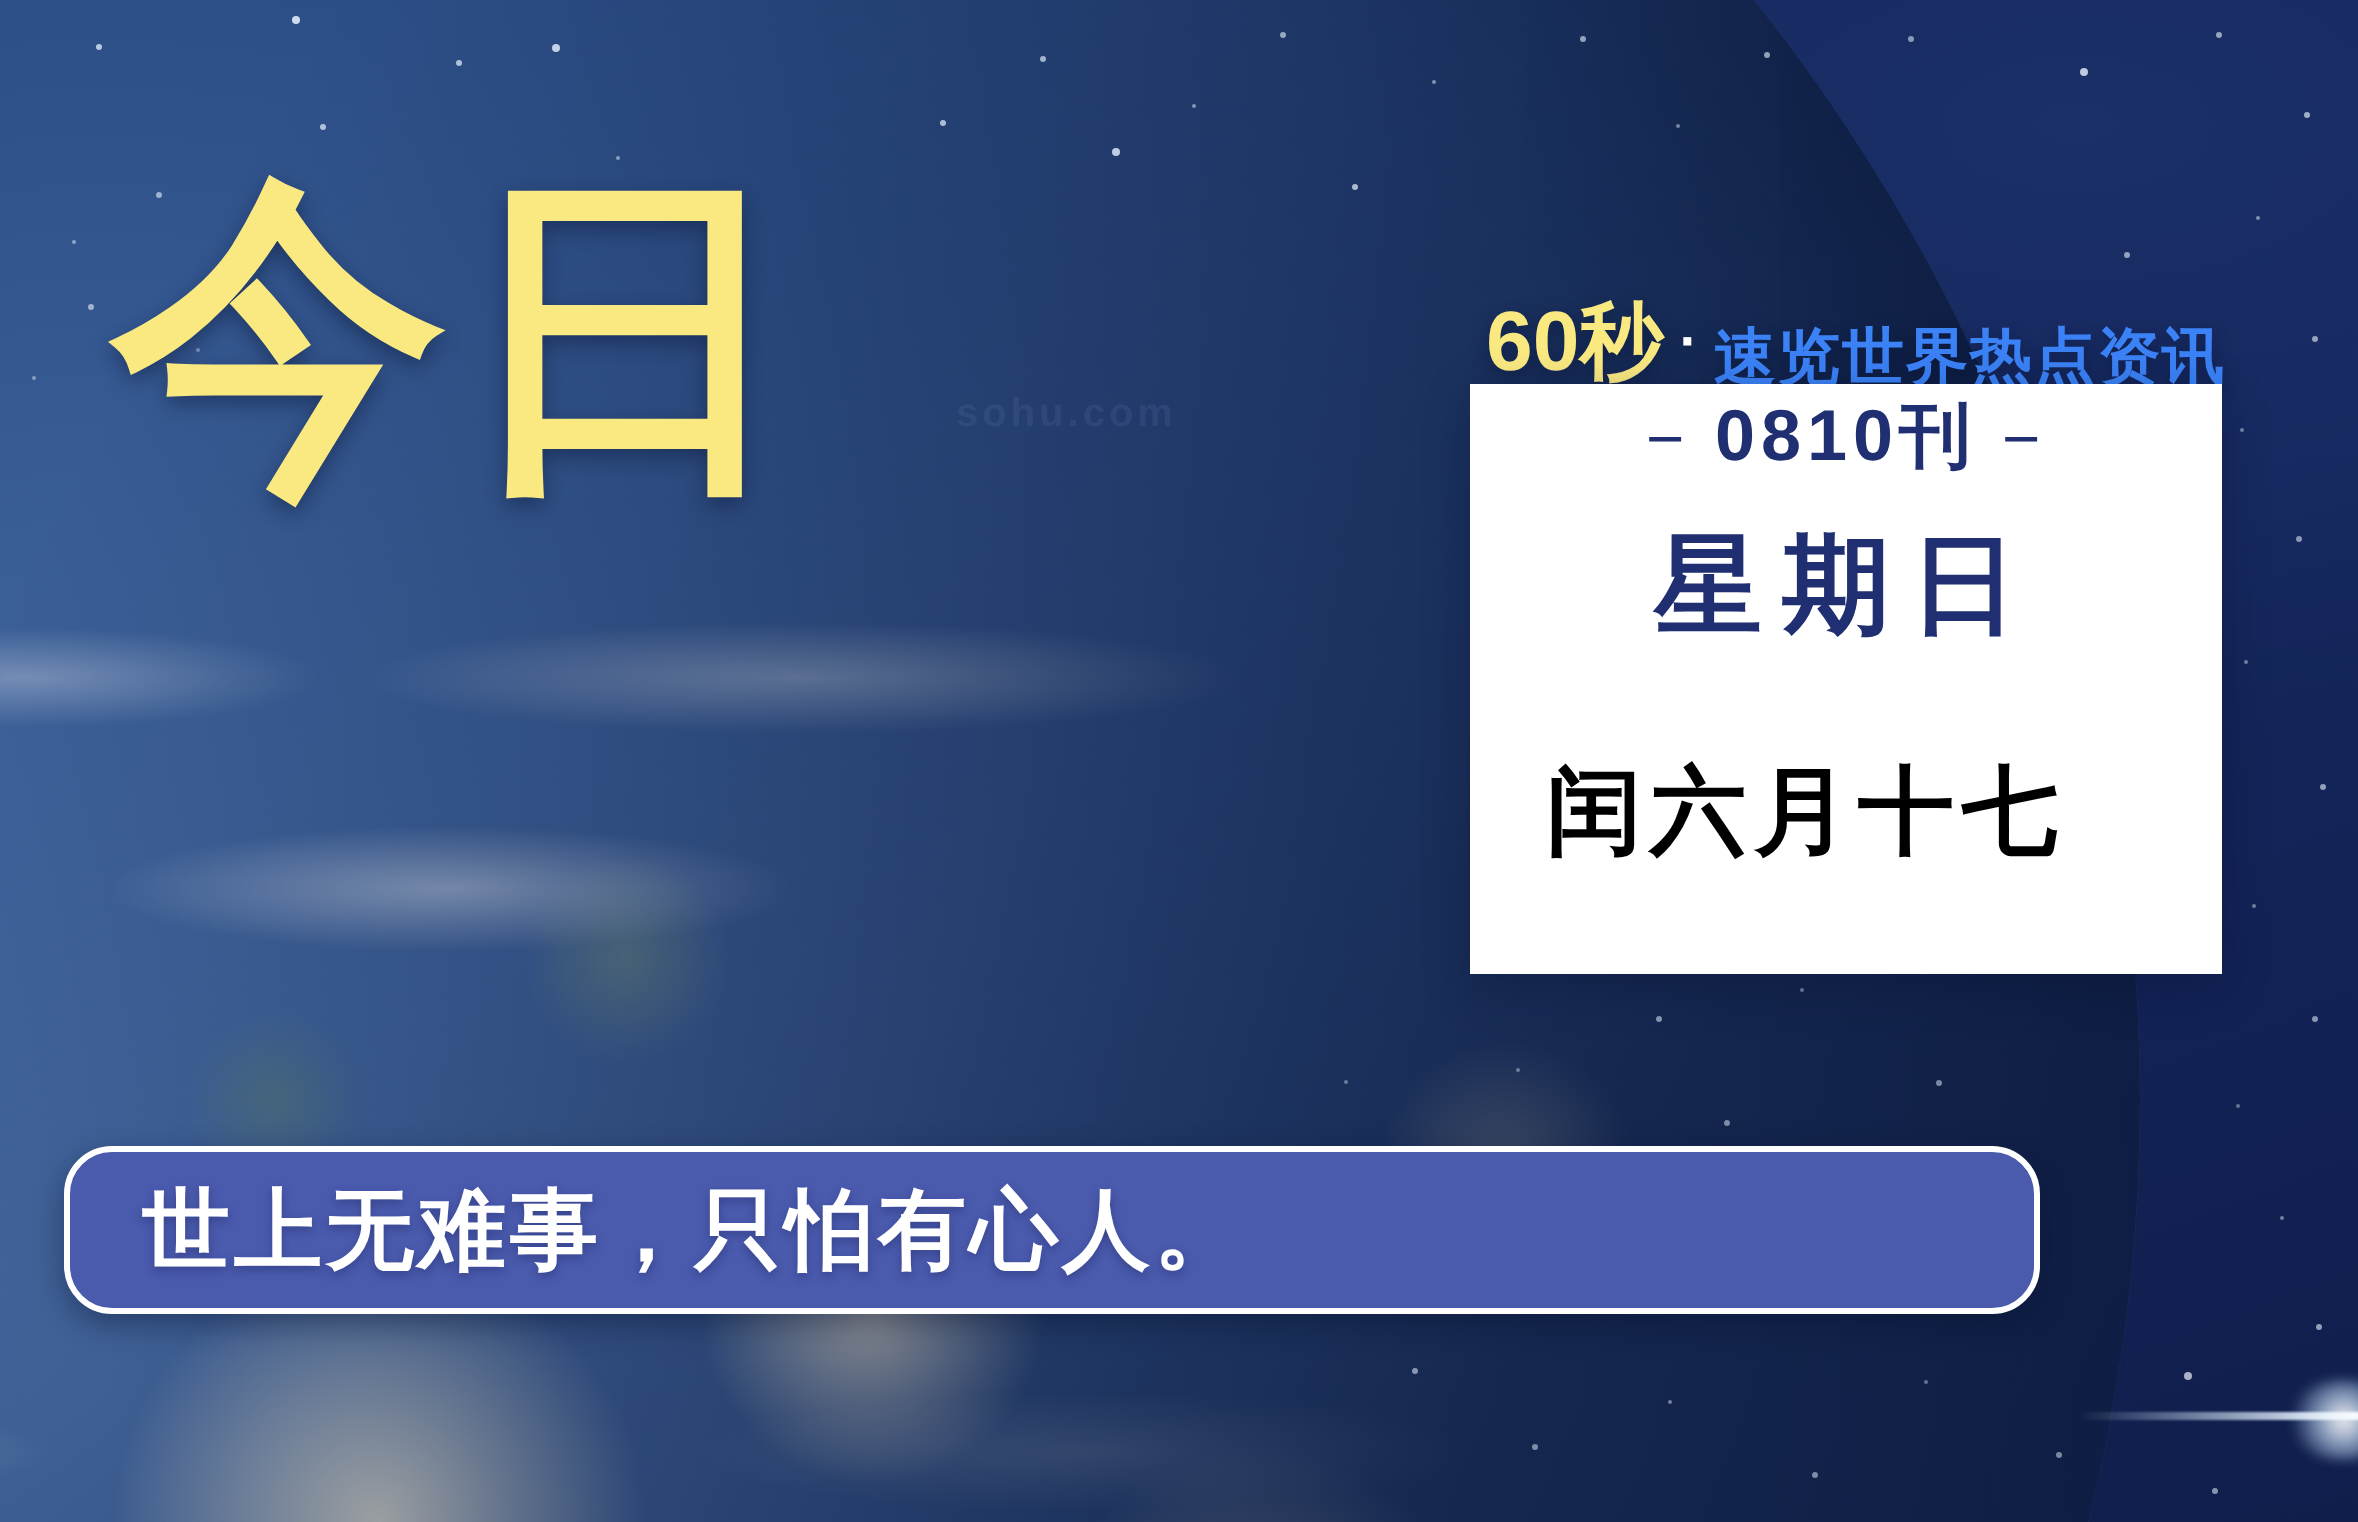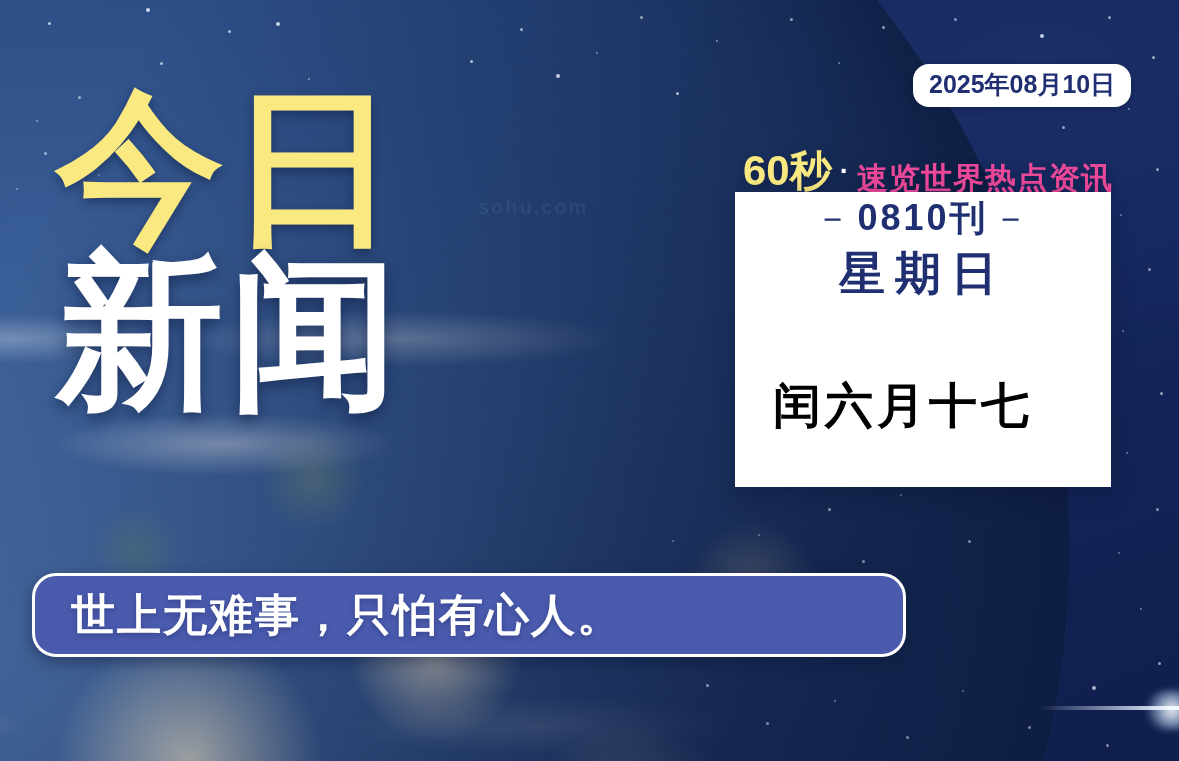--- a/index.html
+++ b/index.html
@@ -124,49 +124,50 @@
   }
 
   
   .tagline{
     position:absolute; left:743px; top:142px;
     display:flex; align-items:center; gap:4px; white-space:nowrap;
     text-shadow:0 3px 8px rgba(8,20,52,.5);
   }
   .tag-60{ font-size:42px; font-weight:700; color:#fae981; letter-spacing:0; }
   .tag-dot{ font-size:28px; font-weight:700; color:#ffffff; padding:0 4px; }
-  .tag-rest{ font-size:31px; font-weight:700; color:#ec4899; letter-spacing:1px;margin-top:16px; }
+  .tag-rest{ font-size:31px; font-weight:700; color:#3b82f6; letter-spacing:1px;margin-top:16px; }
 
   
   .card{
     position:absolute; left:735px; top:192px; width:376px; height:295px;
     background:#ffffff;
     box-shadow:0 6px 20px rgba(8,18,48,.35);
   }
   .card-inner{
     position:absolute; inset:0;
     display:flex; flex-direction:column; align-items:center;
     padding-top:2px;
     color:#1f2f72;
   }
   .c-issue{
     font-size:36px; font-weight:700; letter-spacing:3px; white-space:nowrap;
   }
   .c-issue .dash{ font-weight:400; padding:0 4px; }
   .c-week{
-    font-size:46px; font-weight:700; letter-spacing:10px; white-space:nowrap;
+    margin-top:14px;
+    font-size:54px; font-weight:700; letter-spacing:10px; white-space:nowrap;
   }
   .c-lunar{
     position:absolute; left:38px; top:182px;
     font-size:48px; font-weight:700; letter-spacing:4px; white-space:nowrap;
   }
 
   
   .banner{
-    position:absolute; left:32px; top:573px; width:874px; height:84px;
+    position:absolute; left:32px; top:573px; width:988px; height:84px;
     background:#4a5aad;
     border:3px solid #ffffff;
     border-radius:24px;
     box-shadow:0 5px 14px rgba(8,18,48,.40);
     display:flex; align-items:center;
   }
   .banner-text{
     padding-left:36px;
     font-size:44px; font-weight:700; color:#ffffff; letter-spacing:2px;
     white-space:nowrap;
@@ -243,24 +244,22 @@
     <div class="st" style="left:640px;top:620px;width:2px;height:2px;opacity:.4"></div>
     <div class="st" style="left:672px;top:540px;width:2px;height:2px;opacity:.4"></div>
     <div class="flare-core"></div>
     <div class="flare"></div>
   </div>
 
   <div class="watermark">sohu.com</div>
 
   <div class="headline">
     <div class="hl-1">今日</div>
-    <div class="hl-2">新闻</div>
-  </div>
-
-  <div class="date-pill">2025年08月10日</div>
+  </div>
+
 
   <div class="tagline">
     <span class="tag-60">60秒</span>
     <span class="tag-dot">·</span>
     <span class="tag-rest">速览世界热点资讯</span>
   </div>
 
   <div class="card">
     <div class="card-inner">
       <div class="c-issue">

